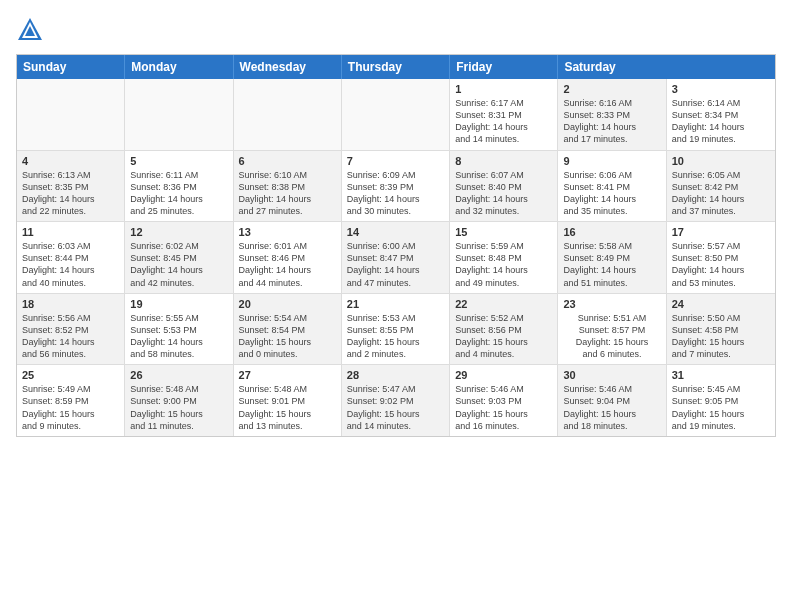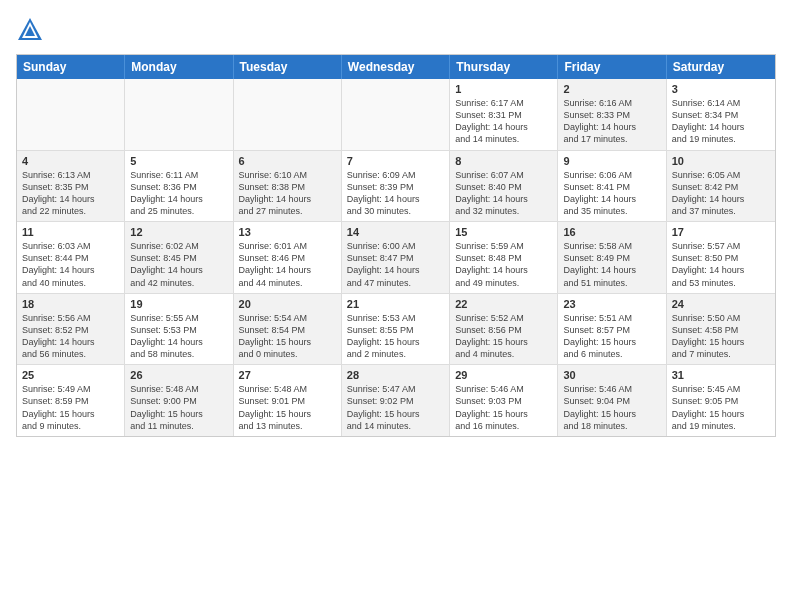--- a/index.html
+++ b/index.html
@@ -136,21 +136,20 @@
     <div class="title-block">
       <div class="calendar-title"></div>
       <div class="subtitle"></div>
     </div>
   </div>
 
   <div class="calendar">
     <div class="cal-header-row">
     <div class="cal-header-cell">Sunday</div>
         <div class="cal-header-cell">Monday</div>
-        <div class="cal-header-cell">Tuesday</div>
         <div class="cal-header-cell">Wednesday</div>
         <div class="cal-header-cell">Thursday</div>
         <div class="cal-header-cell">Friday</div>
         <div class="cal-header-cell">Saturday</div>
       </div>
     <div class="cal-body">
     <div class="cal-row">
           <div class="cal-cell empty"></div>
           <div class="cal-cell empty"></div>
           <div class="cal-cell empty"></div>
@@ -310,21 +309,21 @@
           </div>
           <div class="cal-cell shaded">
             <span class="day-number">22</span>
             <div class="day-info" style="white-space: pre-line;">Sunrise: 5:52 AM
 Sunset: 8:56 PM
 Daylight: 15 hours
 and 4 minutes.</div>
           </div>
           <div class="cal-cell">
             <span class="day-number">23</span>
-            <div class="day-info" style="white-space: pre-line;">Sunrise: 5:51 AM
+            <div class="day-info" style="white-space: pre-line; text-align: center;">Sunrise: 5:51 AM
 Sunset: 8:57 PM
 Daylight: 15 hours
 and 6 minutes.</div>
           </div>
           <div class="cal-cell shaded">
             <span class="day-number">24</span>
             <div class="day-info" style="white-space: pre-line;">Sunrise: 5:50 AM
 Sunset: 4:58 PM
 Daylight: 15 hours
 and 7 minutes.</div>

